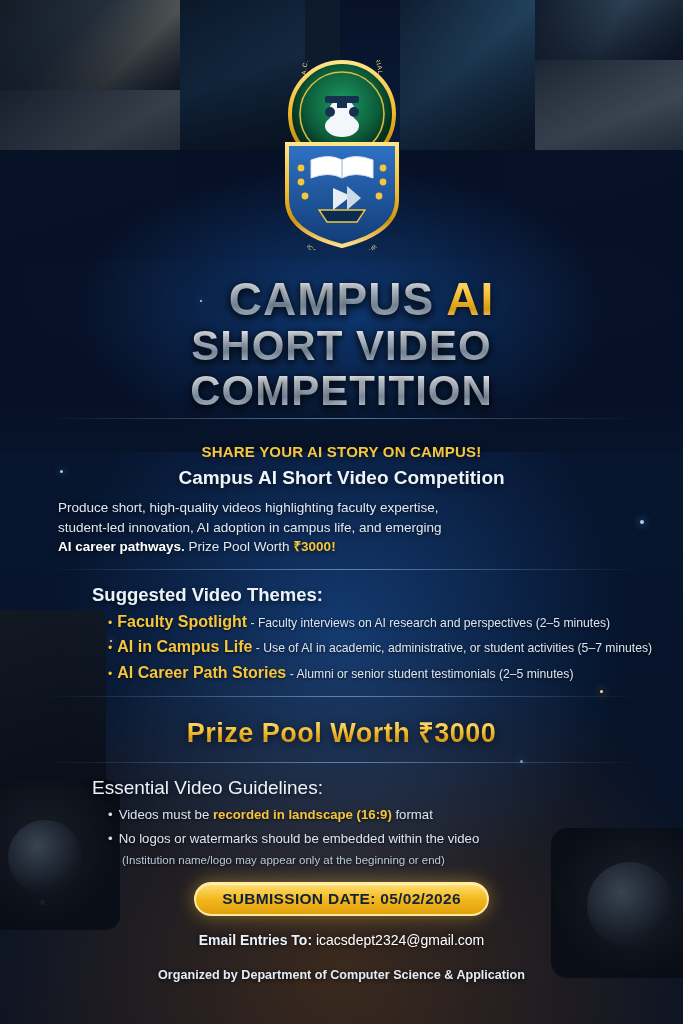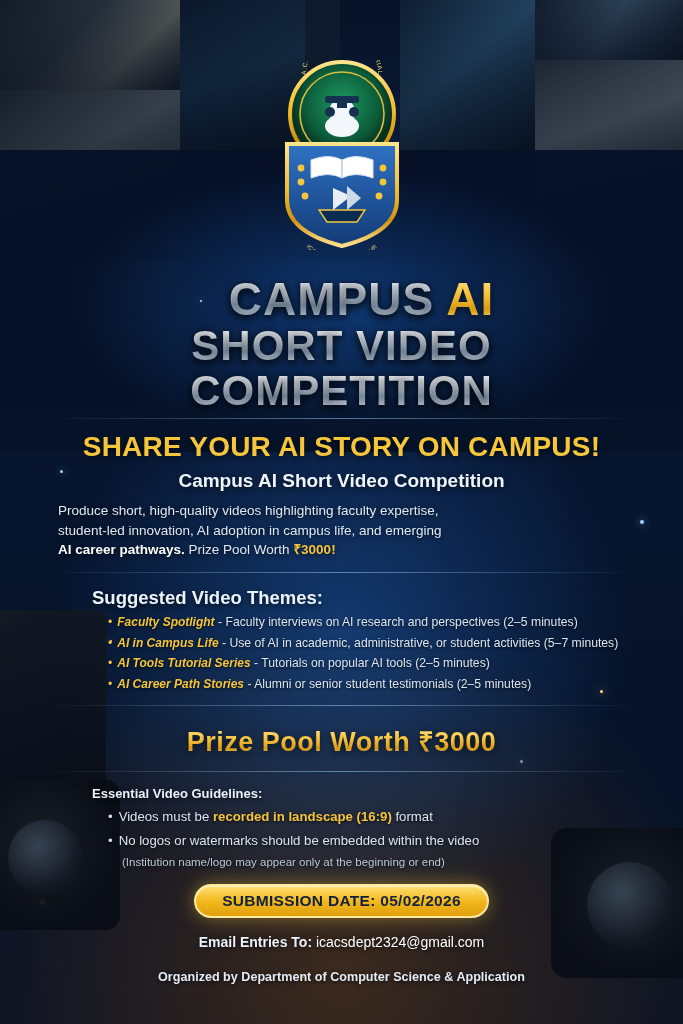--- a/index.html
+++ b/index.html
@@ -89,22 +89,22 @@
     filter: drop-shadow(0 2px 3px rgba(0,0,0,.6));
   }
 
   
   .content { position:absolute; left:0; top:418px; width:683px; }
   .hr {
     height:1px; margin:0 42px;
     background: linear-gradient(90deg, rgba(120,170,220,0) 0%, rgba(150,200,240,0.55) 50%, rgba(120,170,220,0) 100%);
   }
   .headline {
-    text-align:center; font-size:28px; font-weight:700; color:#f5c53c;
-    margin-top:12px; letter-spacing:0.2px;
+    text-align:center; font-size:15px; font-weight:700; color:#f5c53c;
+    margin-top:24px; letter-spacing:0.2px;
     text-shadow:0 2px 6px rgba(0,0,0,.6);
   }
   .subheadline {
     text-align:center; font-size:19px; font-weight:700; color:#eef4fb;
     margin-top:7px; text-shadow:0 2px 6px rgba(0,0,0,.6);
   }
   .intro {
     font-size:13.5px; color:#dfe9f4; line-height:1.45;
     margin:9px 58px 0; text-shadow:0 1px 4px rgba(0,0,0,.7);
   }
@@ -114,33 +114,33 @@
   .section-title {
     font-size:18.5px; font-weight:700; color:#eaf2fb; margin:14px 0 6px 92px;
     text-shadow:0 2px 5px rgba(0,0,0,.6);
   }
   ul.themes { list-style:none; margin:0 0 0 108px; }
   ul.themes li {
     font-size:12.2px; color:#dbe6f2; margin:5px 0; line-height:1.3;
     text-shadow:0 1px 3px rgba(0,0,0,.75);
   }
   ul.themes li .bullet { color:#f5c53c; margin-right:5px; }
-  ul.themes li .k { color:#f5c53c; font-weight:700; font-size:12px;font-style:italic; }
+  ul.themes li .k { color:#f5c53c; font-weight:700; font-size:16px; }
 
   .prize {
     text-align:center; margin-top:16px;
     font-size:27px; font-weight:800;
     background: linear-gradient(180deg,#ffeea6 0%, #f7c53c 45%, #d99b14 72%, #ffe9a0 100%);
     -webkit-background-clip:text; background-clip:text; color:transparent;
     filter: drop-shadow(0 2px 4px rgba(0,0,0,.65));
     letter-spacing:0.5px;
   }
 
   .gl-title {
-    font-size:13px; font-weight:700; color:#eaf2fb; margin:14px 0 6px 92px;
+    font-size:19px; font-weight:400; color:#eaf2fb; margin:14px 0 6px 92px;
     text-shadow:0 2px 5px rgba(0,0,0,.6);
   }
   ul.guide { list-style:none; margin:0 0 0 108px; }
   ul.guide li {
     font-size:13.2px; color:#dbe6f2; margin:7px 0; line-height:1.3;
     text-shadow:0 1px 3px rgba(0,0,0,.75);
   }
   ul.guide li .bullet { color:#cfe0f0; margin-right:6px; }
   ul.guide li b { color:#f5c53c; font-weight:700; }
   .note {
@@ -318,21 +318,20 @@
       <span>student-led innovation, AI adoption in campus life, and emerging</span><br>
       <b>AI career pathways.</b><span> Prize Pool Worth </span><span class="amt">₹3000!</span>
     </div>
 
     <div class="hr" style="margin-top:12px;"></div>
 
     <div class="section-title">Suggested Video Themes:</div>
     <ul class="themes">
       <li><span class="bullet">•</span><span class="k">Faculty Spotlight</span> <span>- Faculty interviews on AI research and perspectives (2–5 minutes)</span></li>
       <li><span class="bullet">•</span><span class="k">AI in Campus Life</span> <span>- Use of AI in academic, administrative, or student activities (5–7 minutes)</span></li>
-      <li><span class="bullet">•</span><span class="k">AI Tools Tutorial Series</span> <span>- Tutorials on popular AI tools (2–5 minutes)</span></li>
       <li><span class="bullet">•</span><span class="k">AI Career Path Stories</span> <span>- Alumni or senior student testimonials (2–5 minutes)</span></li>
     </ul>
 
     <div class="hr" style="margin-top:12px;"></div>
 
     <div class="prize">Prize Pool Worth ₹3000</div>
 
     <div class="hr" style="margin-top:12px;"></div>
 
     <div class="gl-title">Essential Video Guidelines:</div>

